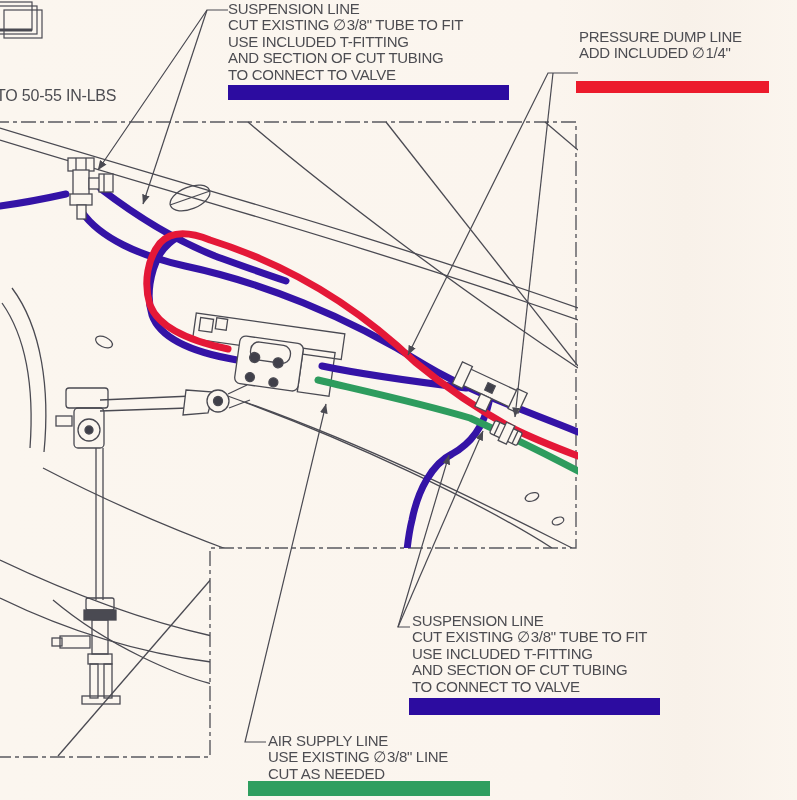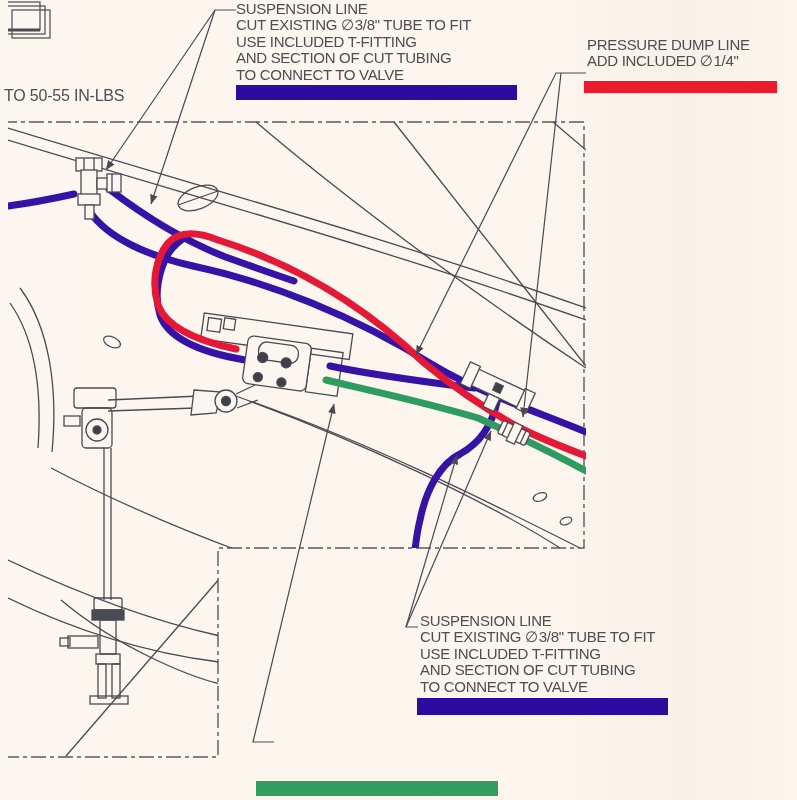--- a/index.html
+++ b/index.html
@@ -2,21 +2,21 @@
 <html><head>
 <meta charset="utf-8">
 <style>
   html,body{margin:0;padding:0;}
   body{
     width:797px;height:800px;position:relative;overflow:hidden;
     background:linear-gradient(90deg,#fbf6ef 0%,#fbf5ee 70%,#f8f1e9 86%,#fbf5ee 100%);
     font-family:"Liberation Sans","DejaVu Sans",sans-serif;
     color:#4d4d52;
   }
-  .stage{position:absolute;inset:0;margin-left:8px;}
+  .stage{position:absolute;inset:0;}
   svg.drawing{position:absolute;left:0;top:0;}
   .ann{position:absolute;font-size:15px;line-height:16.4px;letter-spacing:-0.3px;color:#4d4d52;white-space:nowrap;}
   .ann div{height:16.4px;}
   .note{position:absolute;font-size:16px;letter-spacing:-0.2px;color:#4d4d52;white-space:nowrap;}
   .bar{position:absolute;}
   .bar-blue{background:#2c0ca0;}
   .bar-red{background:#ec1b2c;}
   .bar-green{background:#2f9e5f;}
 </style>
 </head>
@@ -175,32 +175,37 @@
 
   <div class="ann" style="left:228px;top:1px;">
     <div>SUSPENSION LINE</div>
     <div>CUT EXISTING ∅ 3/8" TUBE TO FIT</div>
     <div>USE INCLUDED T-FITTING</div>
     <div>AND SECTION OF CUT TUBING</div>
     <div>TO CONNECT TO VALVE</div>
   </div>
   <div class="bar bar-blue" style="left:228px;top:85px;width:281px;height:15px;"></div>
 
-  <div class="ann" style="left:579px;top:37px;">
+  <div class="ann" style="left:579px;top:29px;">
     <div>PRESSURE DUMP LINE</div>
     <div>ADD INCLUDED ∅ 1/4"</div>
   </div>
   <div class="bar bar-red" style="left:576px;top:81px;width:193px;height:12px;"></div>
 
   <div class="note" style="left:-4px;top:87px;">TO 50-55 IN-LBS</div>
 
   <div class="ann" style="left:412px;top:613px;">
     <div>SUSPENSION LINE</div>
     <div>CUT EXISTING ∅ 3/8" TUBE TO FIT</div>
     <div>USE INCLUDED T-FITTING</div>
     <div>AND SECTION OF CUT TUBING</div>
     <div>TO CONNECT TO VALVE</div>
   </div>
   <div class="bar bar-blue" style="left:409px;top:698px;width:251px;height:17px;"></div>
 
+  <div class="ann" style="left:268px;top:733px;">
+    <div>AIR SUPPLY LINE</div>
+    <div>USE EXISTING ∅ 3/8" LINE</div>
+    <div>CUT AS NEEDED</div>
+  </div>
   <div class="bar bar-green" style="left:248px;top:781px;width:242px;height:15px;"></div>
 
 </div>
 
 </body></html>

